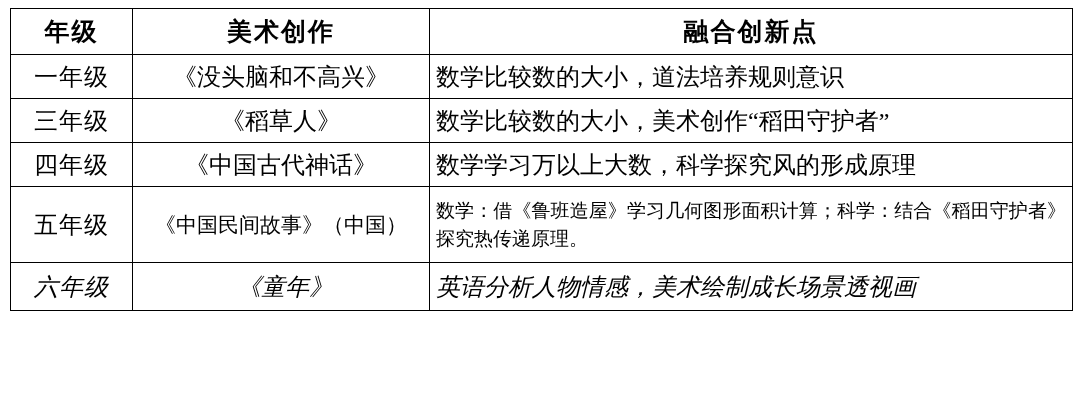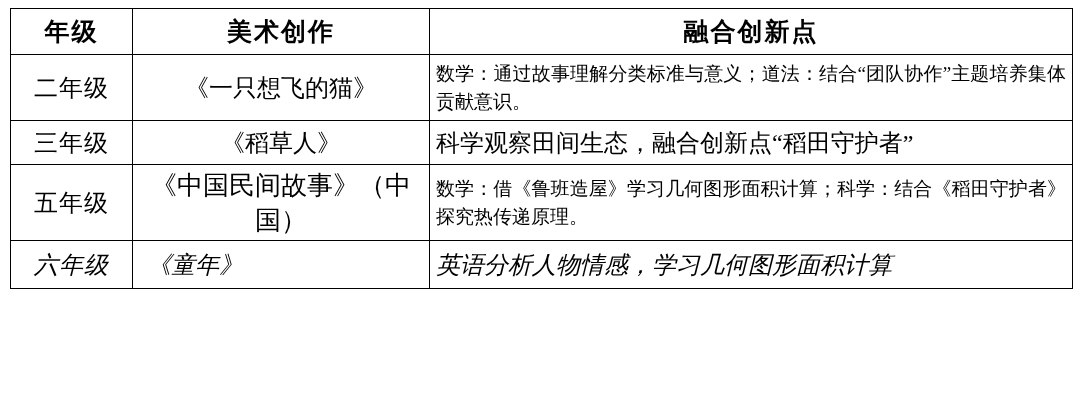--- a/index.html
+++ b/index.html
@@ -48,21 +48,21 @@
   .cell-grade {
     text-align: center;
     font-size: 24px;
     letter-spacing: 1px;
   }
   .cell-book {
     text-align: center;
     font-size: 24px;
   }
   .cell-book.small {
-    font-size: 26px;
+    font-size: 21px;
   }
   .cell-point {
     text-align: left;
     font-size: 24px;
     line-height: 1.25;
   }
   .cell-point.small {
     font-size: 19px;
     line-height: 1.45;
     text-align: justify;
@@ -85,35 +85,40 @@
       <col class="c-point">
     </colgroup>
     <thead>
       <tr>
         <th class="hdr">年级</th>
         <th class="hdr">美术创作</th>
         <th class="hdr">融合创新点</th>
       </tr>
     </thead>
     <tbody>
-      <tr class="r2">
-        <td class="cell-grade">二年级</td>
-        <td class="cell-book">《一只想飞的猫》</td>
-        <td class="cell-point small">数学：通过故事理解分类标准与意义；道法：结合“团队协作”主题培养集体贡献意识。</td>
+      <tr class="r1">
+        <td class="cell-grade">一年级</td>
+        <td class="cell-book">《没头脑和不高兴》</td>
+        <td class="cell-point">数学比较数的大小，道法培养规则意识</td>
       </tr>
       <tr class="r3">
         <td class="cell-grade">三年级</td>
         <td class="cell-book">《稻草人》</td>
-        <td class="cell-point">科学观察田间生态，融合创新点“稻田守护者”</td>
+        <td class="cell-point">数学比较数的大小，美术创作“稻田守护者”</td>
+      </tr>
+      <tr class="r4">
+        <td class="cell-grade">四年级</td>
+        <td class="cell-book">《中国古代神话》</td>
+        <td class="cell-point">数学学习万以上大数，科学探究风的形成原理</td>
       </tr>
       <tr class="r5">
         <td class="cell-grade">五年级</td>
         <td class="cell-book small">《中国民间故事》（中国）</td>
         <td class="cell-point small">数学：借《鲁班造屋》学习几何图形面积计算；科学：结合《稻田守护者》探究热传递原理。</td>
       </tr>
       <tr class="r6">
         <td class="cell-grade">六年级</td>
-        <td class="cell-book" style="text-align:left;padding-left:14px;">《童年》</td>
-        <td class="cell-point">英语分析人物情感，学习几何图形面积计算</td>
+        <td class="cell-book" style="text-align:center;padding-left:14px;">《童年》</td>
+        <td class="cell-point">英语分析人物情感，美术绘制成长场景透视画</td>
       </tr>
     </tbody>
   </table>
 </div>
 
 </body></html>

